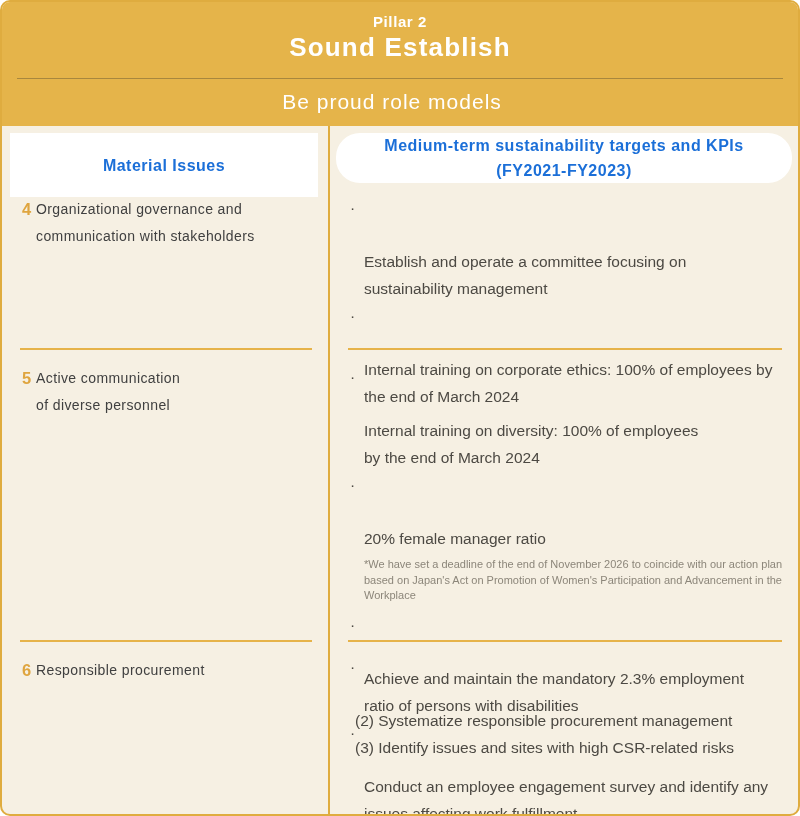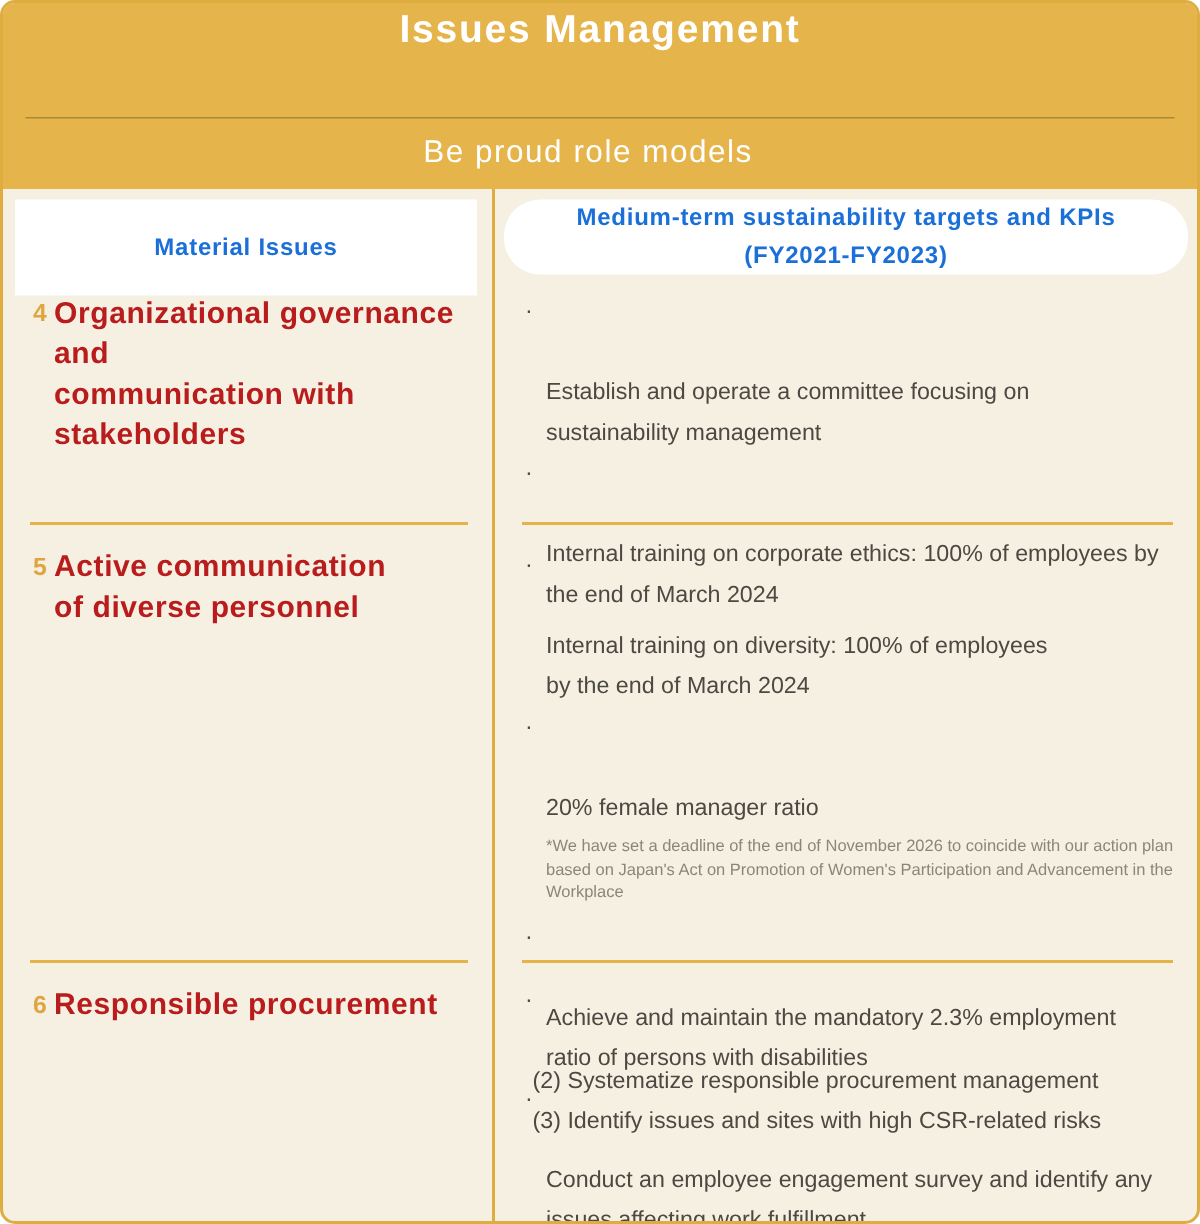--- a/index.html
+++ b/index.html
@@ -62,21 +62,21 @@
     display:flex; align-items:flex-start;
   }
   .issue-block.row4 { top:70px; }
   .issue-block.row5 { top:239px; }
   .issue-block.row6 { top:531px; }
   .issue-num {
     flex:none; width:14px; color:#DFA53F; font-weight:bold;
     font-size:16.5px; line-height:27px;
   }
   .issue-text {
-    color:#b91c1c; font-weight:bold; font-size:20px; line-height:27px;
+    color:#404040; font-weight:normal; font-size:14px; line-height:27px;
     letter-spacing:0.4px; white-space:pre-line;
   }
 
   
   .targets-block {
     position:absolute; left:346px; width:446px;
   }
   .targets-block.row4 { top:68px; }
   .targets-block.row5 { top:237px; }
   .targets-block.row6 { top:527px; }
@@ -95,21 +95,22 @@
     margin:5px 0 7px 16px; width:424px;
     color:#8C867A; font-size:11px; line-height:15.5px;
   }
 </style>
 </head>
 <body>
 
 <div class="card">
 
   <div class="header">
-    <div class="card-title">Issues Management</div>
+    <div class="pillar-label">Pillar 2</div>
+    <div class="card-title">Sound Establish</div>
     <div class="header-rule"></div>
     <div class="tagline">Be proud role models</div>
   </div>
 
   <div class="content">
     <div class="vline"></div>
 
     <div class="col-header left">Material Issues</div>
     <div class="col-header right">Medium-term sustainability targets and KPIs
 (FY2021-FY2023)</div>

